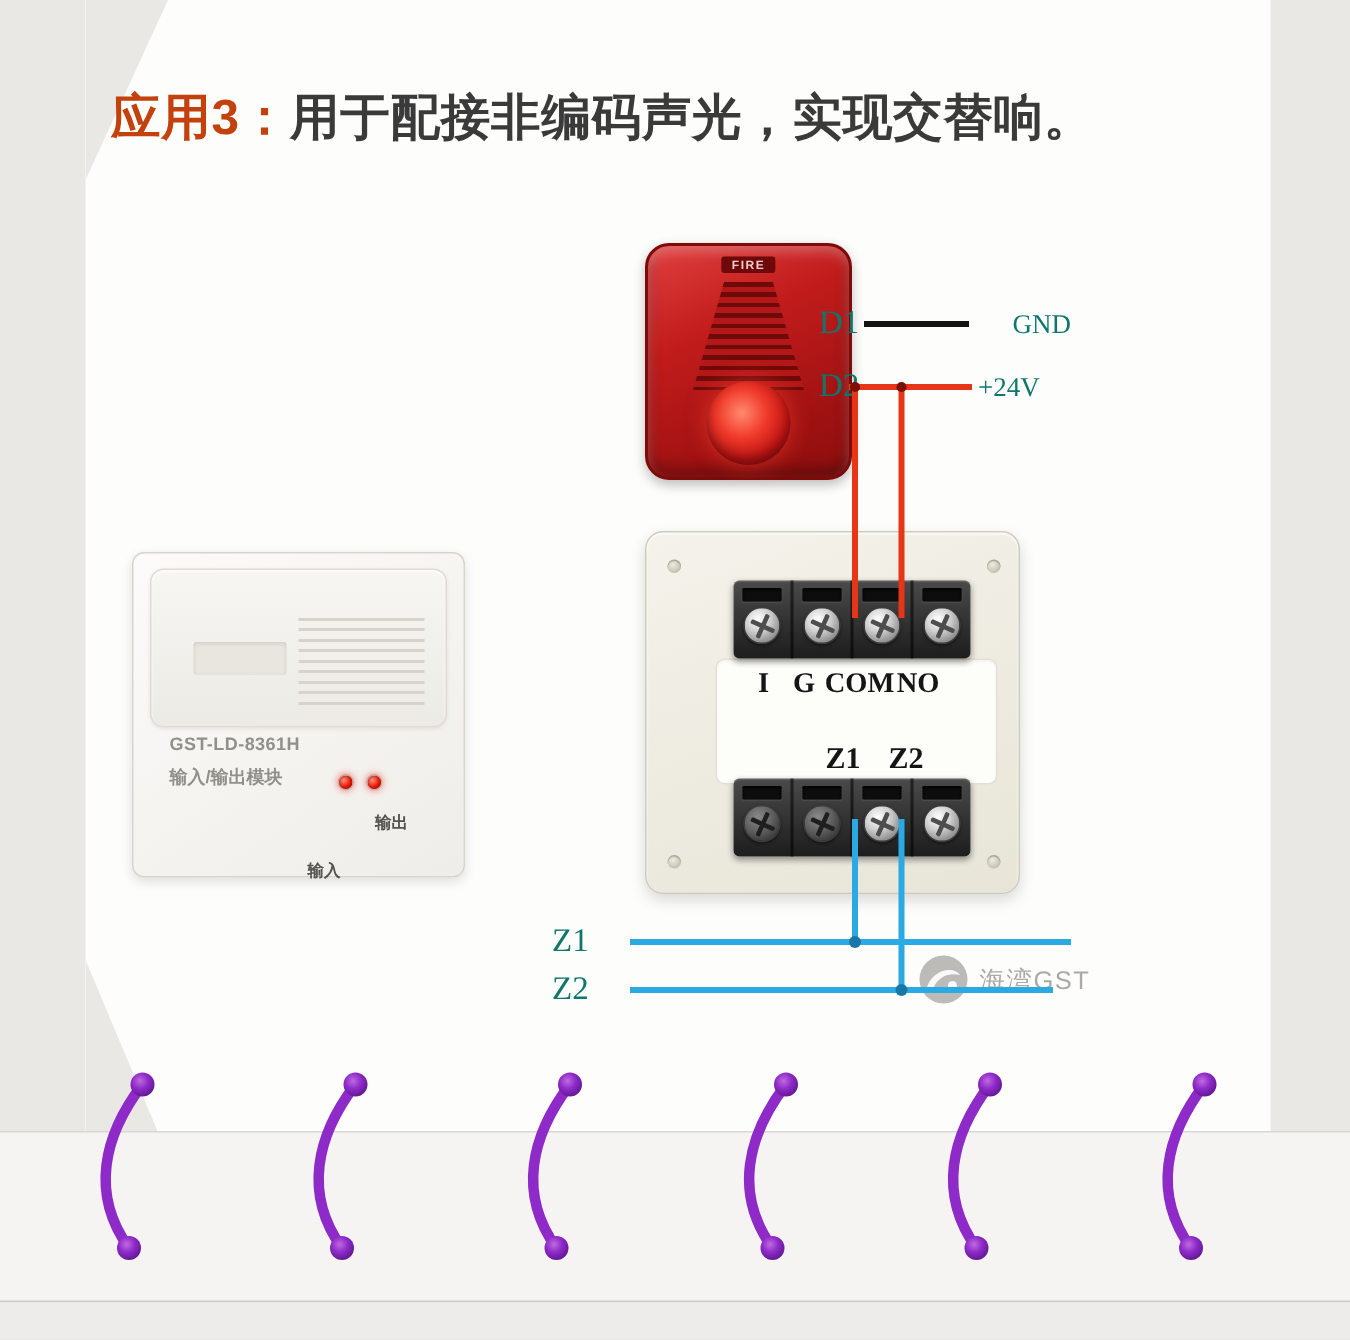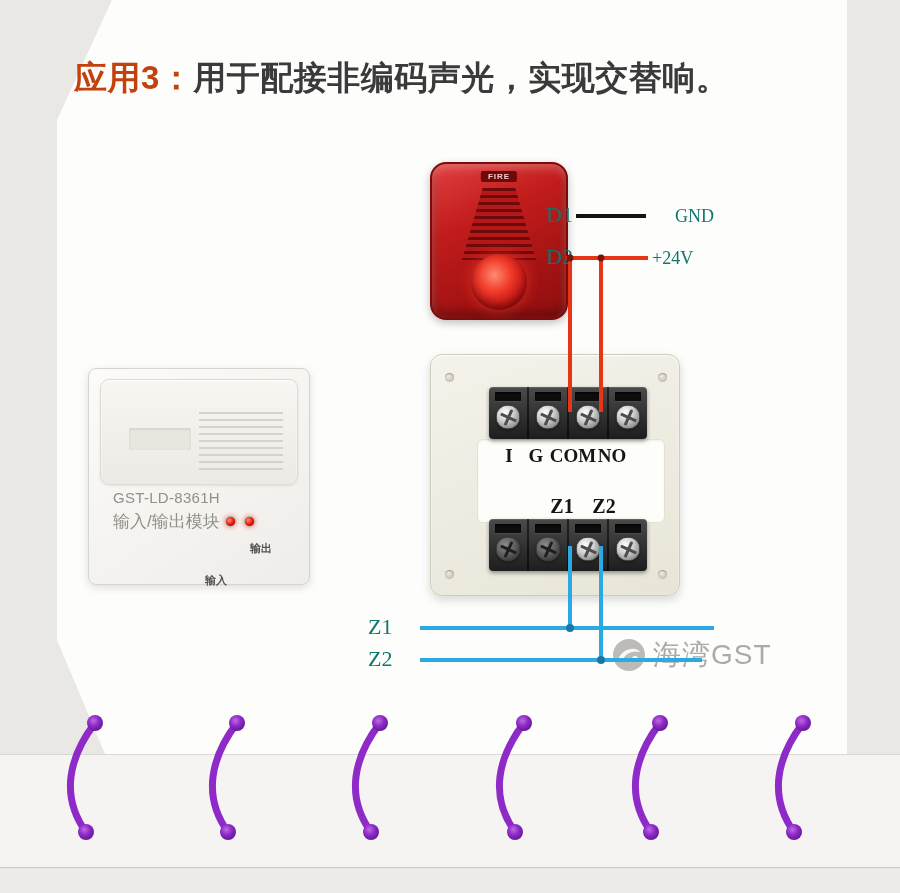--- a/index.html
+++ b/index.html
@@ -45,23 +45,23 @@
     border-radius:8px; border:1px solid #d7d4ce;
     background:linear-gradient(145deg,#fcfbf9,#efede9);
     box-shadow:0 3px 8px rgba(0,0,0,.12); }
   .module-cover { position:absolute; left:11px; top:10px; width:198px; height:106px; border-radius:9px;
     background:linear-gradient(180deg,#f8f6f2,#eceae5); border:1px solid #dedbd5;
     box-shadow:inset 0 1px 2px #fff, 0 1px 3px rgba(0,0,0,.08); }
   .module-ribs { position:absolute; right:14px; top:32px; width:84px; height:62px;
     background:repeating-linear-gradient(180deg,#d6d3cc 0 2px, rgba(0,0,0,0) 2px 7px); }
   .module-chip { position:absolute; left:28px; top:48px; width:62px; height:22px;
     background:#e9e6e0; border-radius:2px; box-shadow:inset 0 1px 3px rgba(0,0,0,.12); }
-  .module-model { position:absolute; left:24px; top:120px; font-size:15px; font-weight:400;
+  .module-model { position:absolute; left:24px; top:120px; font-size:12px; font-weight:700;
     color:#92908a; letter-spacing:.3px; }
-  .module-name { position:absolute; left:24px; top:141px; font-size:17px; font-weight:400; color:#92908a; }
+  .module-name { position:absolute; left:24px; top:141px; font-size:12px; font-weight:700; color:#92908a; }
   .led { position:absolute; width:11px; height:11px; border-radius:50%; border:1px solid #b9a9a2;
     background:radial-gradient(circle at 35% 35%, #ff8f80, #ee1505 55%, #9c0b02);
     box-shadow:0 0 5px rgba(255,30,10,.6), inset 0 0 2px rgba(0,0,0,.3); }
   .led-input  { left:136px; top:147px; }
   .led-output { left:155px; top:147px; }
   .led-label { position:absolute; top:172px; width:34px; text-align:center;
     font-size:11px; font-weight:700; color:#55534f; }
   .led-label-input  { left:110px;margin-top:32px; }
   .led-label-output { left:155px; }
 
@@ -110,21 +110,21 @@
   .wl-s { font-size:18px; line-height:22px; }
   .wl-bus { font-size:22px; line-height:26px; }
 
   
   .wires { position:absolute; left:0; top:0; z-index:6; pointer-events:none; }
   .arcs  { position:absolute; left:0; top:0; z-index:8; pointer-events:none; }
 
   
   .watermark { position:absolute; left:612px; top:636px; z-index:5; display:flex;
     align-items:center; gap:7px; opacity:.9; }
-  .wm-text { font-size:28px; color:#a3a2a0; letter-spacing:1px; }
+  .wm-text { font-size:17px; color:#a3a2a0; letter-spacing:1px; }
 </style>
 </head>
 <body>
 
 <div class="page">
 
   <div class="bg-sheet"></div>
   <div class="bg-corner-tl"></div>
   <div class="bg-corner-bl"></div>
   <div class="bg-strip-mid"></div>

